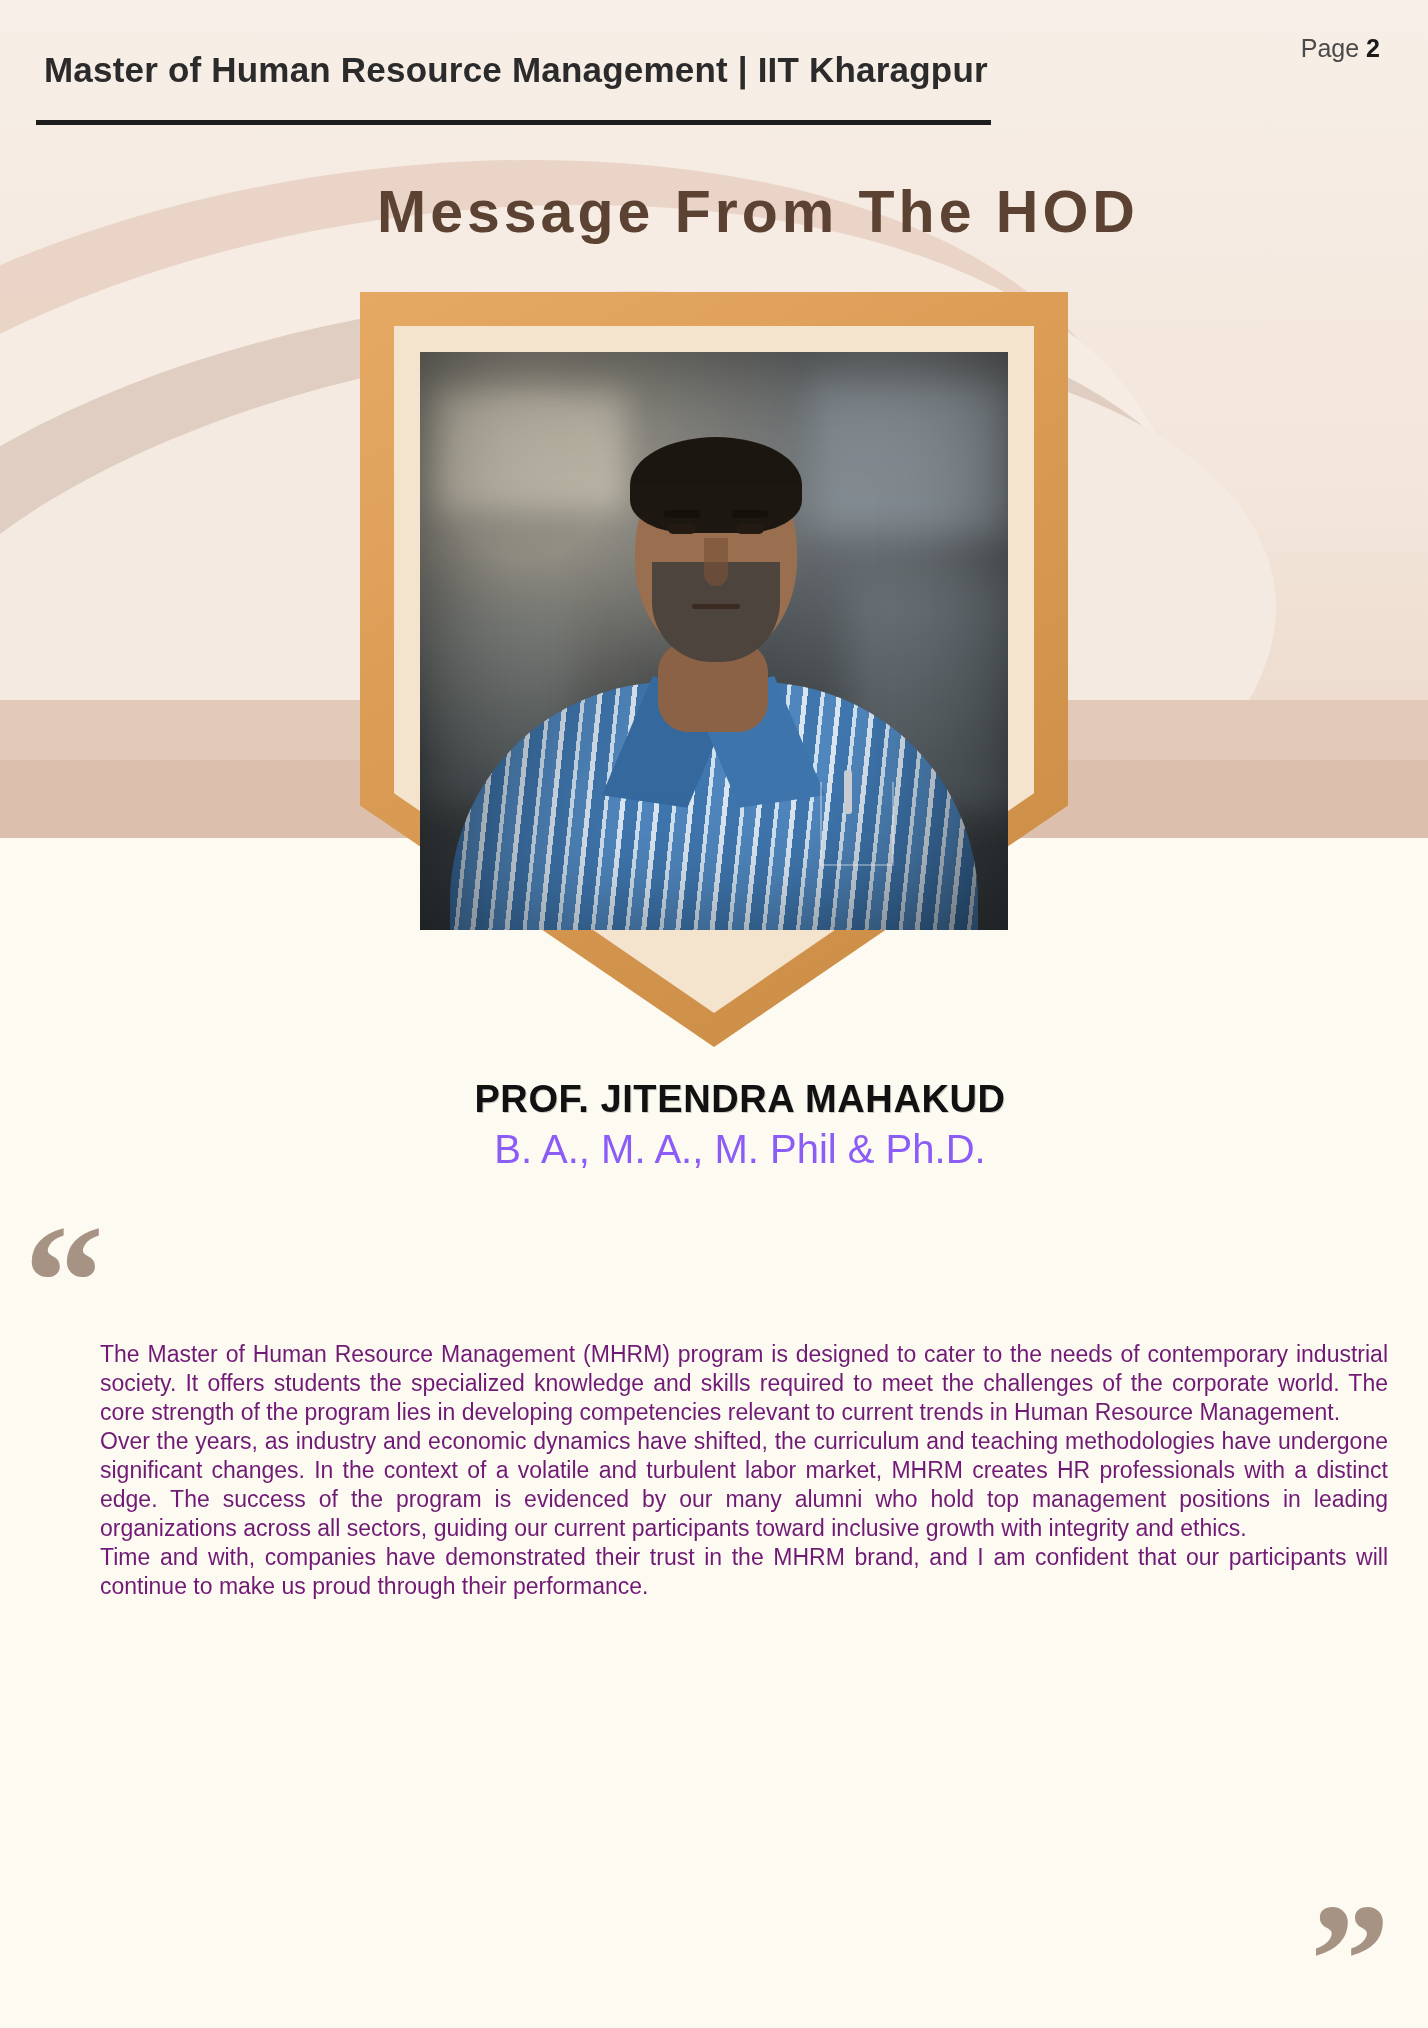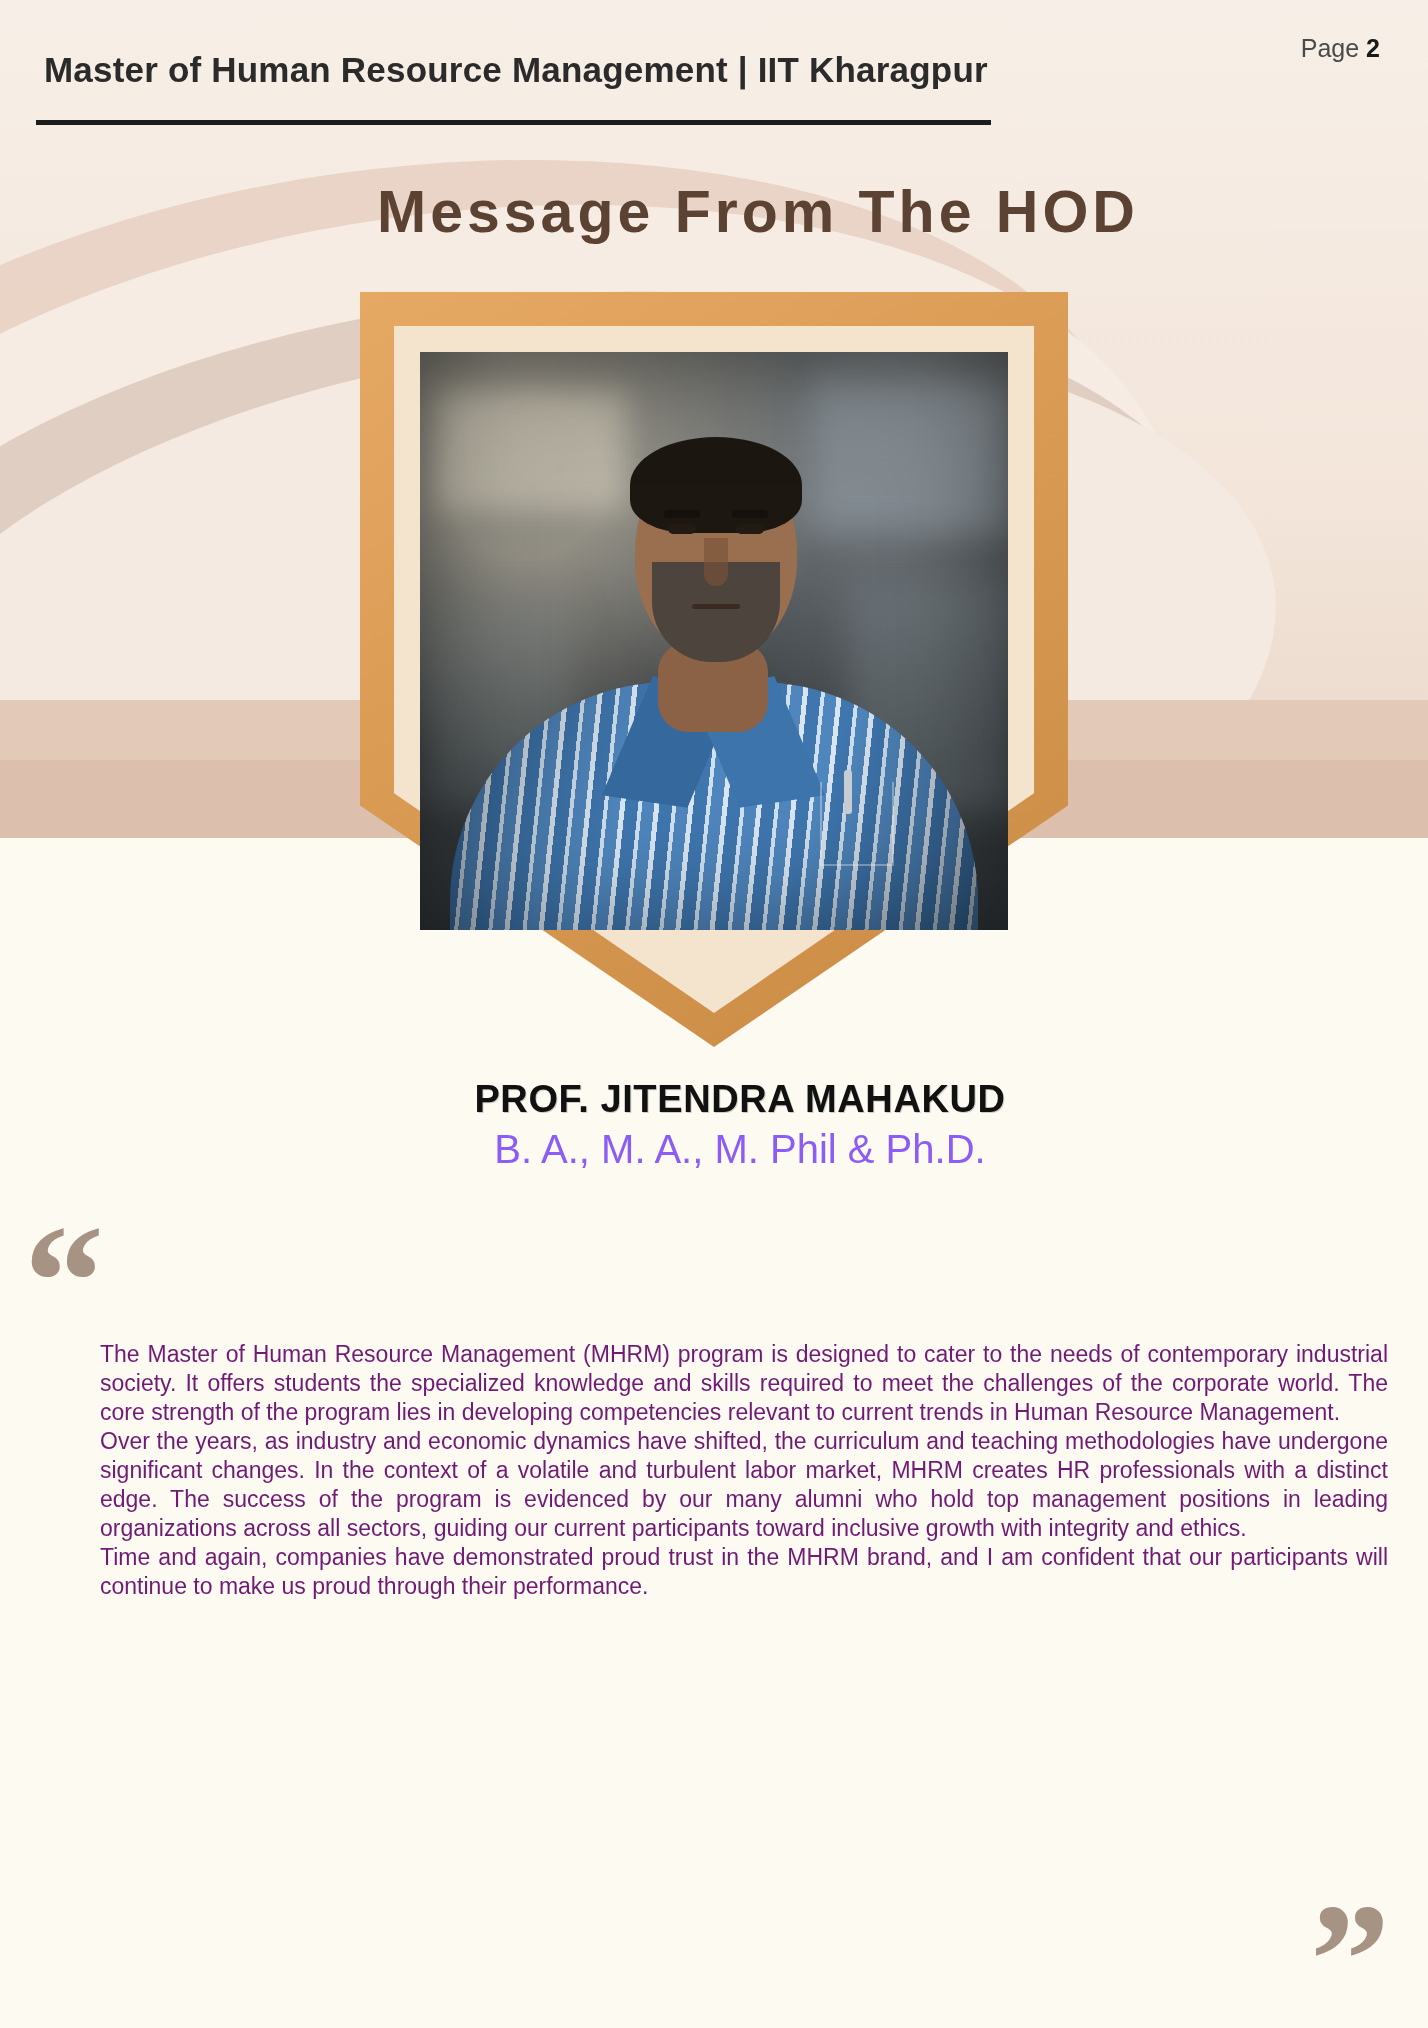--- a/index.html
+++ b/index.html
@@ -477,16 +477,16 @@
     <div class="prof-name">PROF. JITENDRA MAHAKUD</div>
     <div class="prof-degrees">B. A., M. A., M. Phil &amp; Ph.D.</div>
   </div>
 
   <div class="quote-open">“</div>
   <div class="quote-close">”</div>
 
   <div class="body-text">
     <p>The Master of Human Resource Management (MHRM) program is designed to cater to the needs of contemporary industrial society. It offers students the specialized knowledge and skills required to meet the challenges of the corporate world. The core strength of the program lies in developing competencies relevant to current trends in Human Resource Management.</p>
     <p>Over the years, as industry and economic dynamics have shifted, the curriculum and teaching methodologies have undergone significant changes. In the context of a volatile and turbulent labor market, MHRM creates HR professionals with a distinct edge. The success of the program is evidenced by our many alumni who hold top management positions in leading organizations across all sectors, guiding our current participants toward inclusive growth with integrity and ethics.</p>
-    <p>Time and again, companies have demonstrated proud trust in the MHRM brand, and I am confident that our participants will continue to make us proud through their performance.</p>
+    <p>Time and with, companies have demonstrated their trust in the MHRM brand, and I am confident that our participants will continue to make us proud through their performance.</p>
   </div>
 
 </div>
 
 </body></html>

